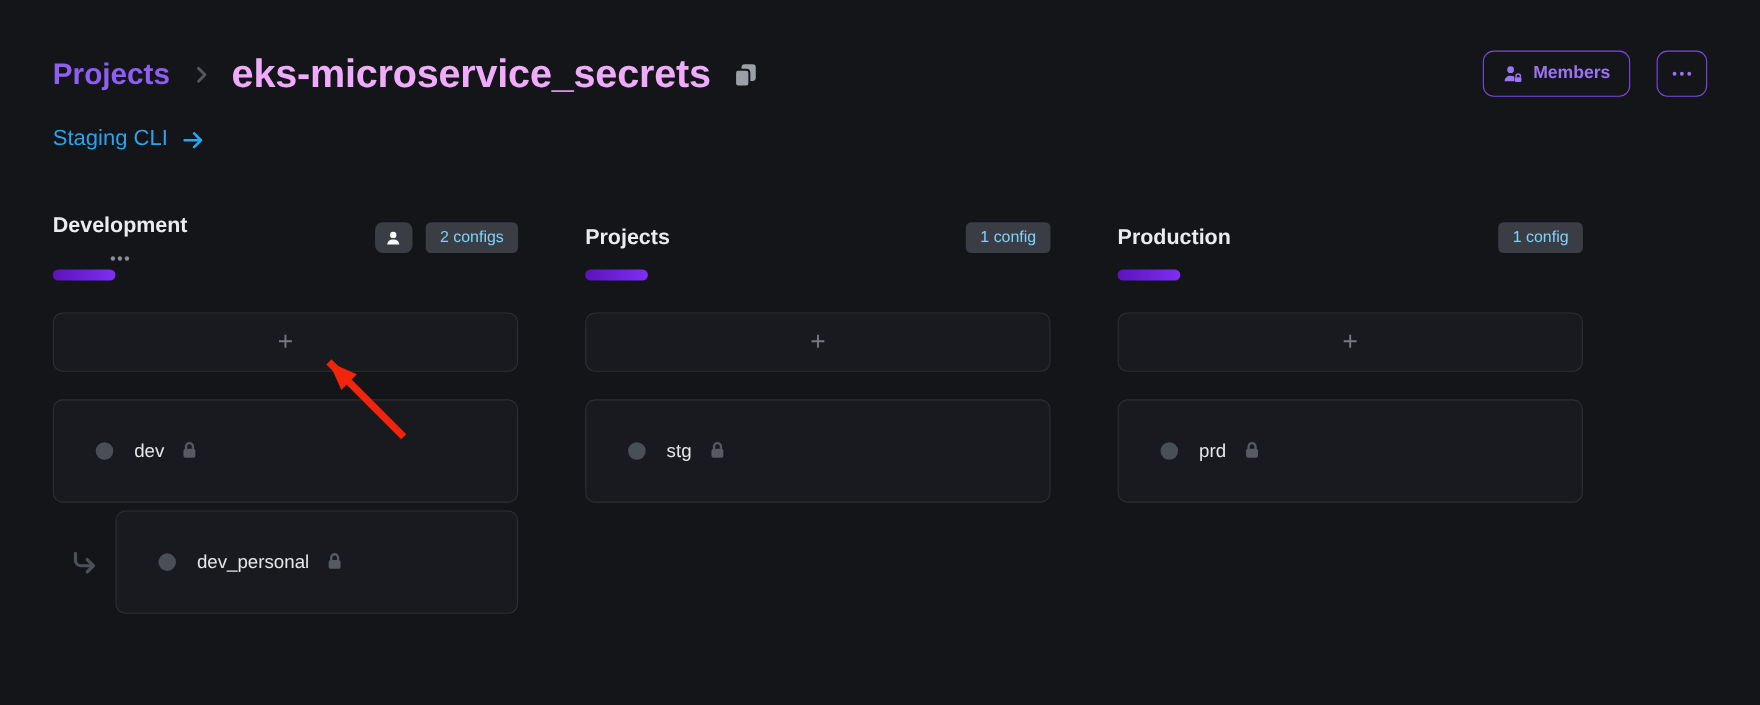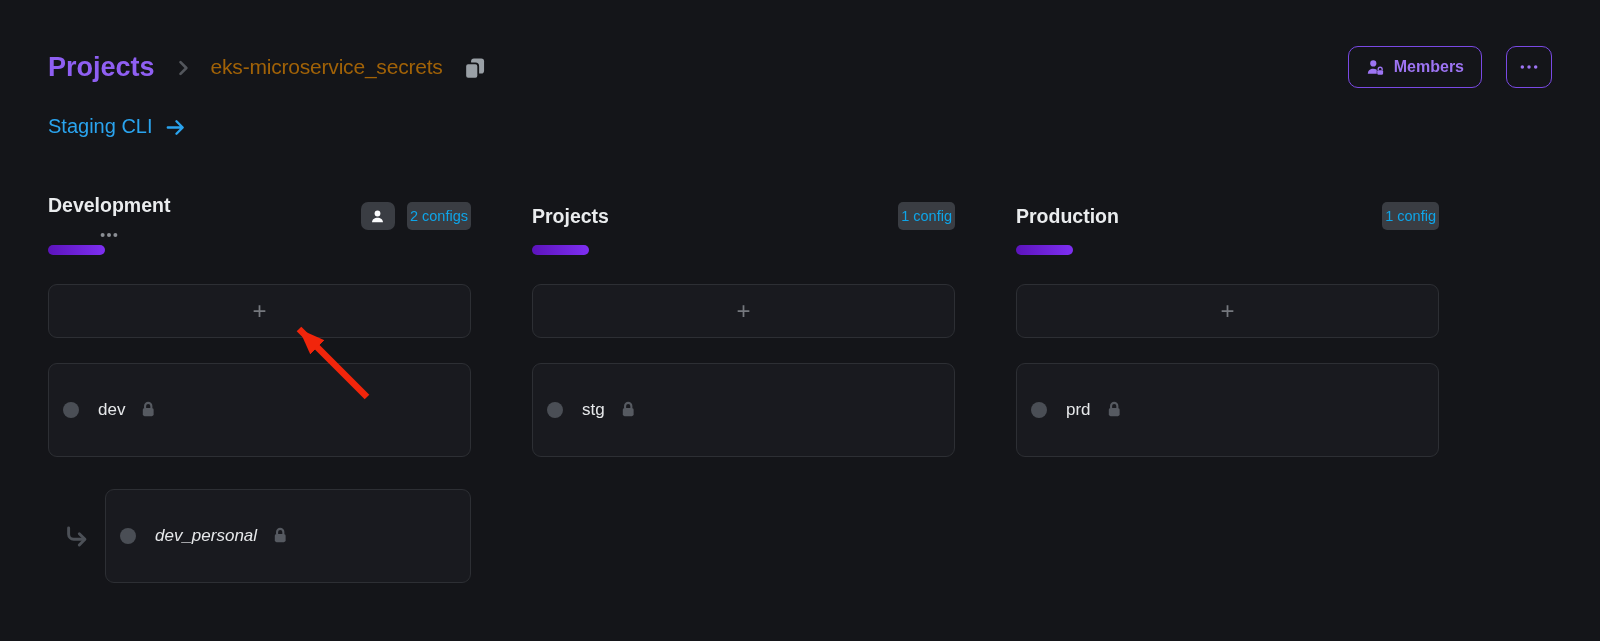--- a/index.html
+++ b/index.html
@@ -10,21 +10,21 @@
     position:relative;overflow:hidden;
     -webkit-font-smoothing:antialiased;
   }
   .page{padding:0 48px;position:relative;}
 
   
   .header{margin-top:46px;display:flex;align-items:center;justify-content:space-between;}
   .breadcrumb{display:flex;align-items:center;gap:18px;}
   .crumb-link{font-size:27px;font-weight:700;color:#8f5ff2;text-decoration:none;cursor:pointer;}
   .crumb-chevron{width:20px;height:20px;color:#53565c;margin-top:2px;}
-  .page-title{font-size:21px;font-weight:400;color:#a16207;margin:0;letter-spacing:-0.2px;}
+  .page-title{font-size:36px;font-weight:700;color:#f0abfc;margin:0;letter-spacing:-0.2px;}
   .copy-icon{width:27px;height:27px;color:#9aa0a6;cursor:pointer;margin-top:3px;}
 
   .actions{display:flex;align-items:center;gap:24px;}
   .btn{
     display:flex;align-items:center;gap:9px;height:42px;padding:16px 17px;
     background:transparent;border:1.5px solid #7a49e5;border-radius:10px;
     color:#9d74f3;font-family:inherit;font-size:16px;font-weight:700;cursor:pointer;
   }
   .btn svg{width:19px;height:19px;flex:none;}
   .btn-more{padding:0 12px;}
@@ -38,42 +38,42 @@
   
   .columns{display:flex;gap:61px;margin-top:62px;}
   .col{width:423px;flex:none;}
   .col-head{display:flex;align-items:center;justify-content:space-between;height:30px;}
   .col-title-wrap{display:flex;align-items:center;gap:14px;flex-direction:column;}
   .env-name{font-size:19.5px;font-weight:700;color:#eaecee;margin:0;cursor:pointer;}
   .env-menu{width:20px;height:8px;color:#8b8e94;cursor:pointer;}
   .col-badges{display:flex;align-items:center;gap:12px;}
   .member-badge{width:34px;height:28px;background:#3a3d43;border-radius:7px;display:flex;align-items:center;justify-content:center;cursor:pointer;}
   .member-badge svg{width:17px;height:17px;color:#fbfcfd;}
-  .config-count{background:#3a3d43;color:#0ea5e9;font-size:14.5px;line-height:1;padding:7px 3px;border-radius:5px;}
+  .config-count{background:#3a3d43;color:#7dd3fc;font-size:14.5px;line-height:1;padding:7px 13px;border-radius:5px;}
 
   .pill{width:57px;height:10px;border-radius:5px;margin-top:14px;
         background:linear-gradient(90deg,#5c13bc,#7e2ff2);}
 
   .add-box{
     margin-top:29px;width:100%;height:54px;box-sizing:border-box;
     background:#191a1f;border:1px solid #2d2f34;border-radius:9px;
     color:#75787e;font-size:24px;font-weight:400;font-family:inherit;
     display:flex;align-items:center;justify-content:center;cursor:pointer;
   }
 
   .config-card{
     margin-top:25px;width:100%;height:94px;box-sizing:border-box;
     background:#191a1f;border:1px solid #2d2f34;border-radius:9px;
-    display:flex;align-items:center;padding-left:14px;cursor:pointer;
+    display:flex;align-items:center;padding-left:38px;cursor:pointer;
   }
   .dot{width:16px;height:16px;border-radius:50%;background:#4a4e55;flex:none;}
   .config-name{margin-left:19px;font-size:17px;color:#e6e8ea;}
   .lock-icon{width:19px;height:19px;color:#565a61;margin-left:14px;margin-top:-1px;}
 
-  .branch-row{display:flex;align-items:center;margin-top:32px;font-style:italic;}
+  .branch-row{display:flex;align-items:center;margin-top:7px;}
   .branch-icon{width:57px;flex:none;display:flex;justify-content:center;color:#4c5057;}
   .branch-icon svg{width:27px;height:27px;}
   .branch-row .config-card{margin-top:0;flex:1;width:auto;}
 
   
   .annotation-layer{position:absolute;left:0;top:0;width:1600px;height:641px;pointer-events:none;z-index:10;}
 </style>
 </head>
 <body>
 

